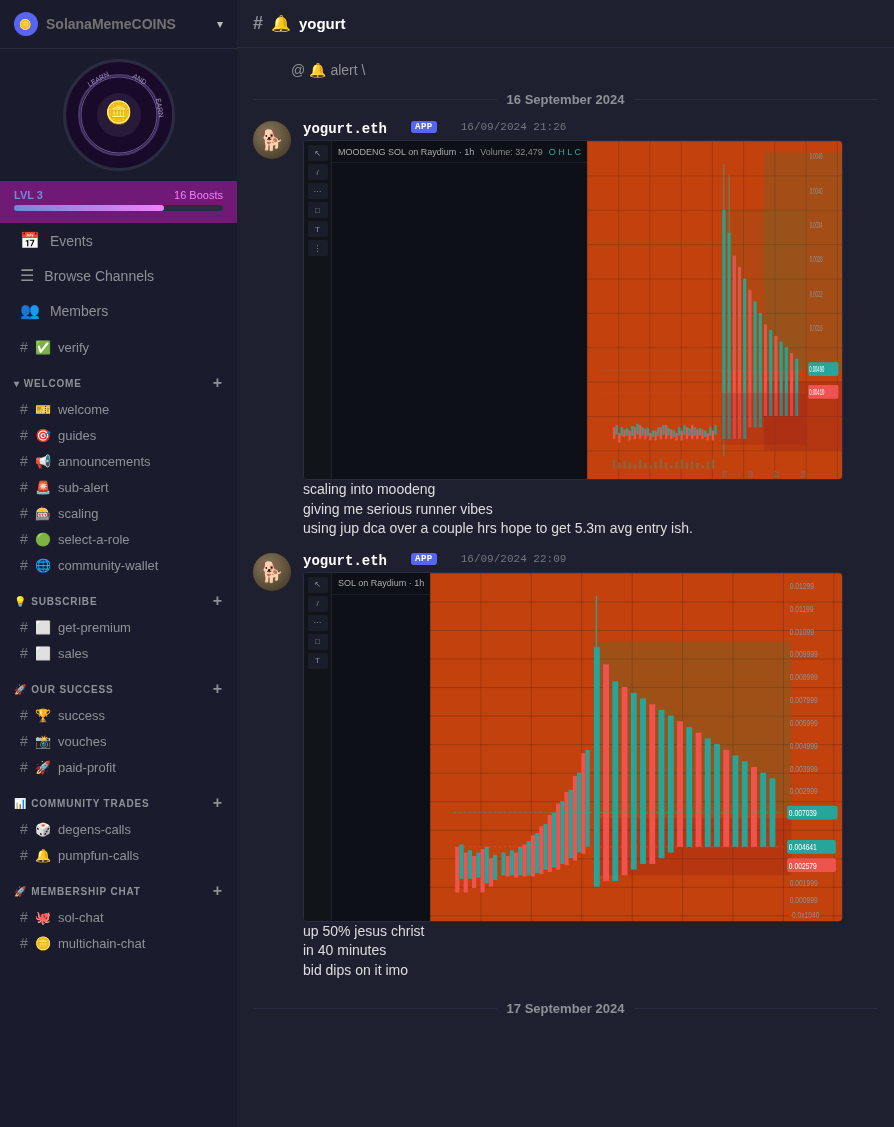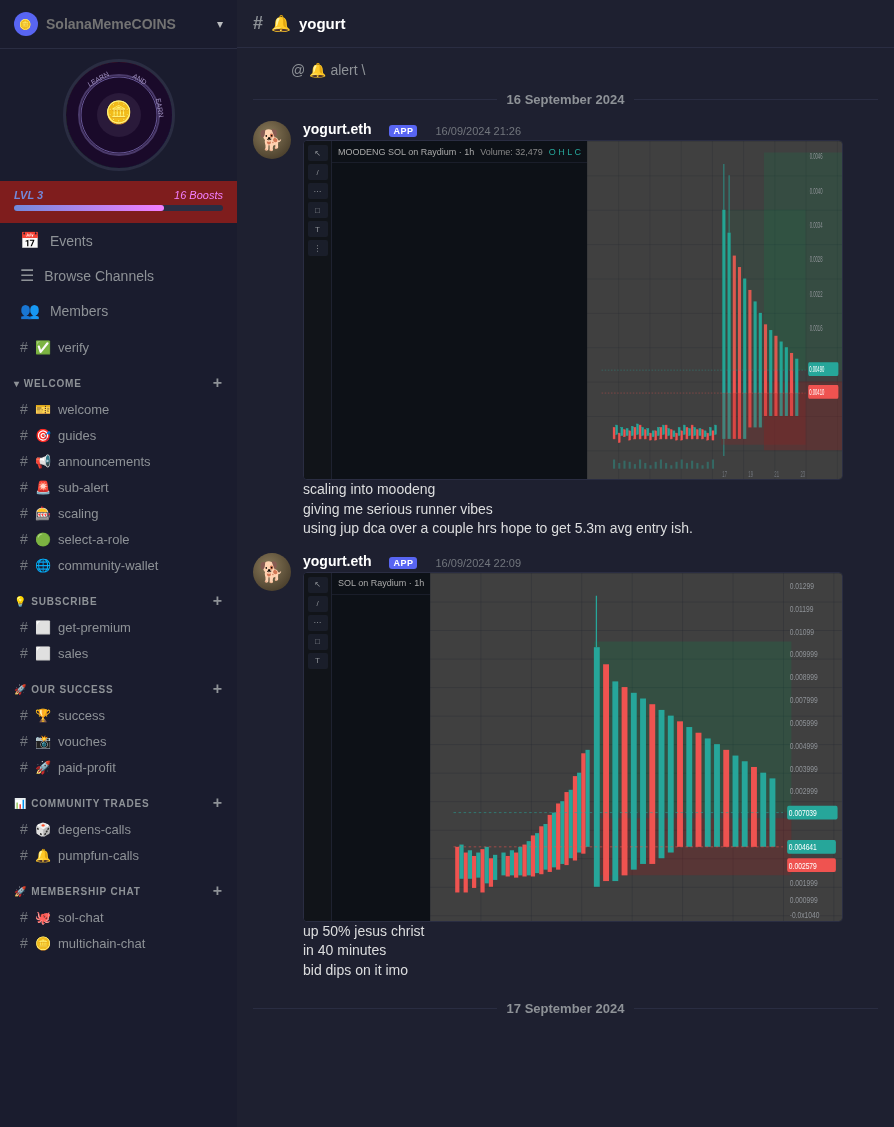--- a/index.html
+++ b/index.html
@@ -70,22 +70,21 @@
     .server-logo-inner {
       width: 100%; height: 100%;
       background: conic-gradient(#6a1a1a 0deg, #1a1a6a 120deg, #1a6a1a 240deg, #6a1a1a 360deg);
       border-radius: 50%;
       display: flex; align-items: center; justify-content: center;
       font-size: 32px;
     }
 
     .level-bar-area {
       padding: 8px 14px 12px;
-      background: #7f1d1d;
-      font-style: italic;
+      background: #701a75;
     }
     .level-row {
       display: flex;
       justify-content: space-between;
       font-size: 11px;
       margin-bottom: 4px;
     }
     .level-label { color: #7289da; font-weight: 700; }
     .boost-label { color: #f47fff; font-size: 11px; }
     .level-bar-bg {
@@ -218,23 +217,24 @@
     .avatar-img {
       width: 100%; height: 100%;
       background: radial-gradient(circle at 40% 35%, #8a7a5a, #3a3020);
       display: flex; align-items: center; justify-content: center;
       font-size: 20px;
     }
 
     .message-content { flex: 1; }
     .message-header {
       display: flex;
-      align-items: flex-end;
-      gap: 18px;
+      align-items: flex-start;
+      gap: 24px;
       margin-bottom: 3px;
+      font-family: Liberation Mono, monospace;
     }
     .message-author {
       font-size: 14px;
       font-weight: 600;
       color: #ffffff;
     }
     .app-badge {
       background: #5865f2;
       color: white;
       font-size: 9px;
@@ -306,21 +306,21 @@
       display: flex;
       align-items: center;
       padding: 0 6px;
       gap: 6px;
       font-size: 9px;
       color: #8e9297;
     }
     .chart-main {
       flex: 1;
       position: relative;
-      background: #404040;
+      background: #c2410c;
     }
 
     .alert-message {
       padding: 4px 16px 4px 54px;
       font-size: 14px;
       color: #8e9297;
     }
 
     .inline-text { display: block; }
   </style>

